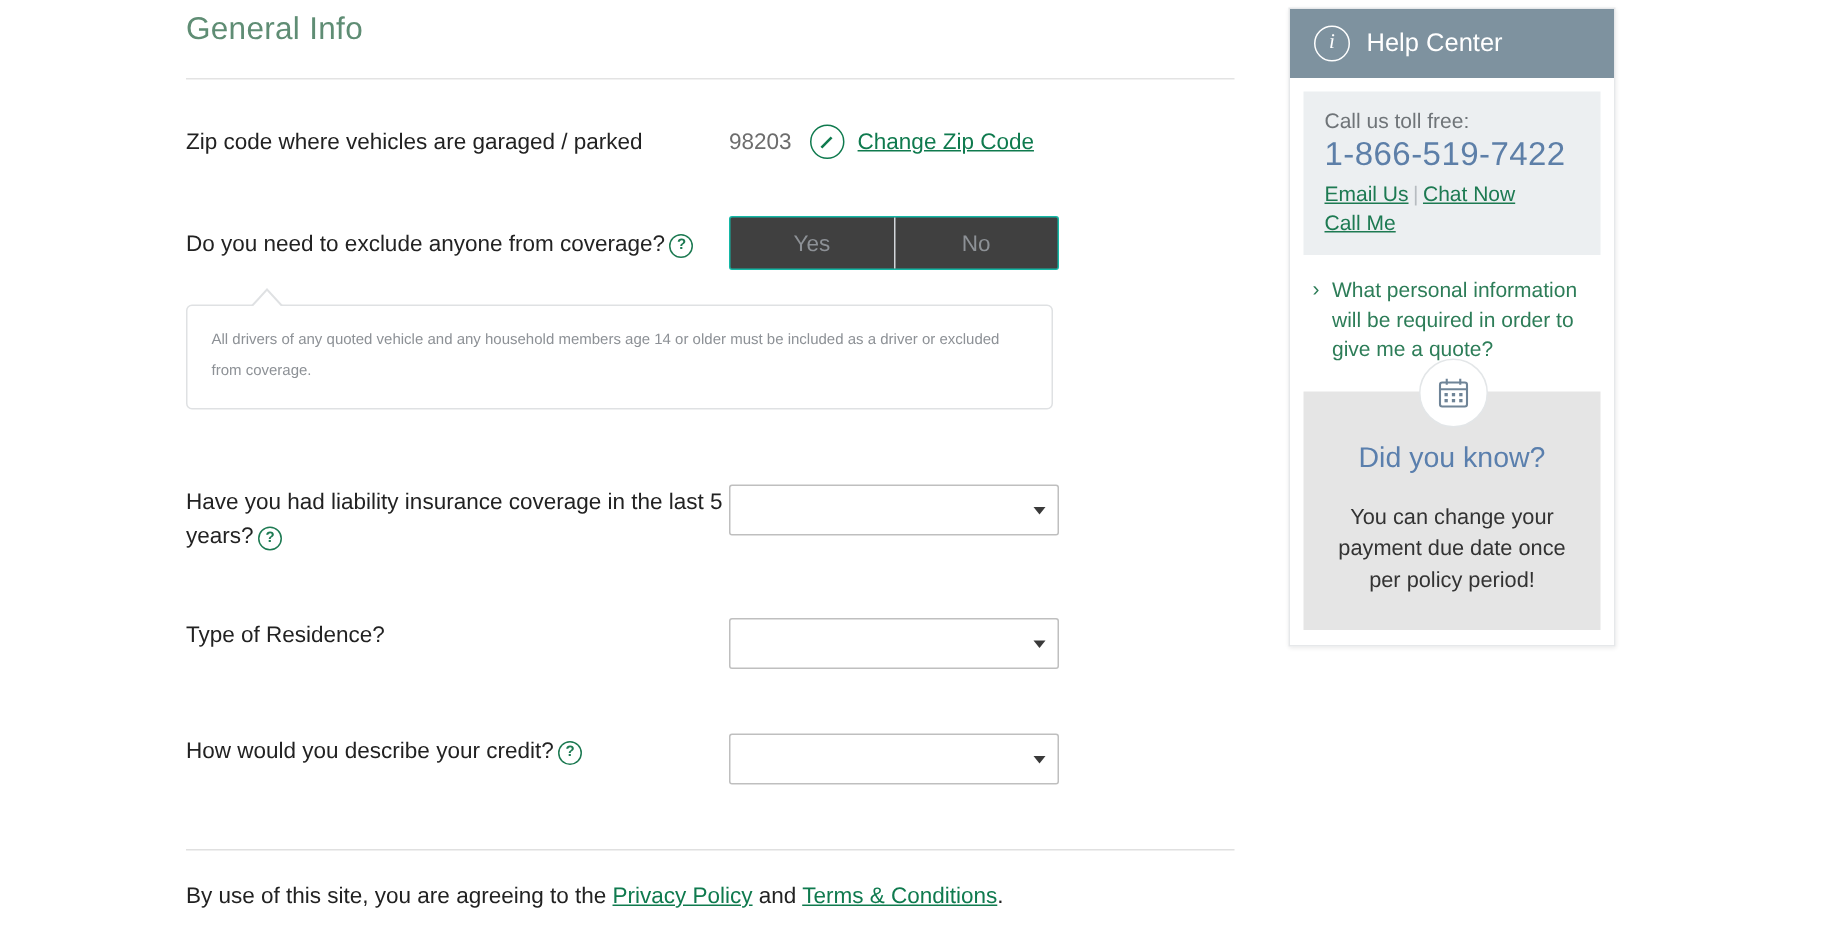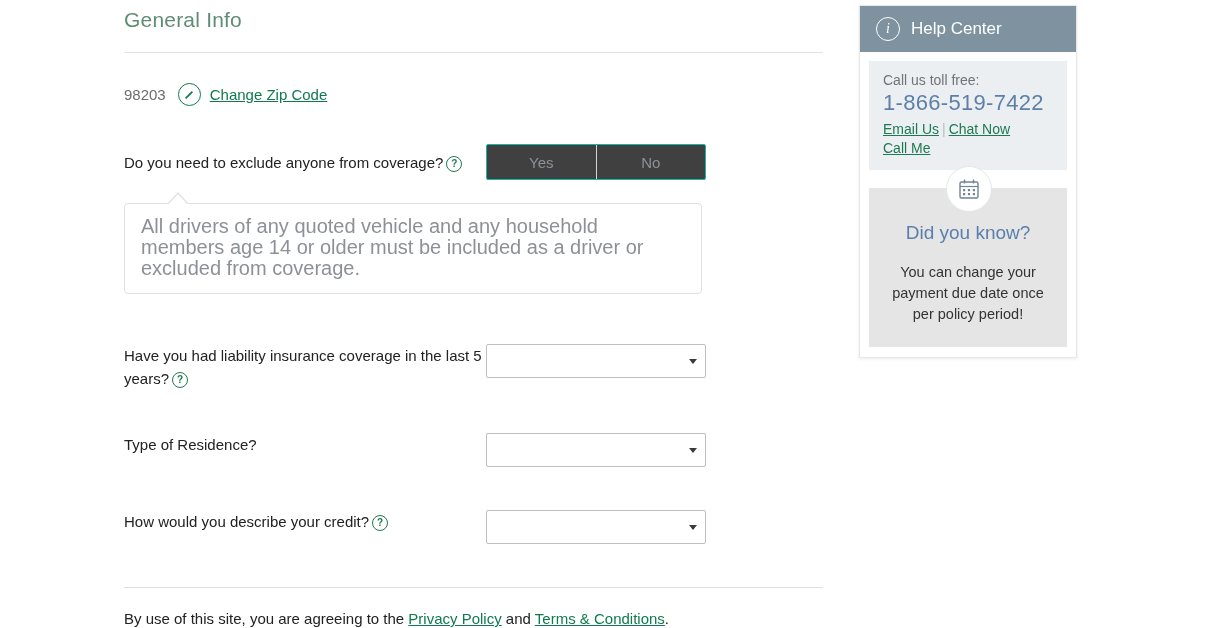--- a/index.html
+++ b/index.html
@@ -117,21 +117,21 @@
   .callout {
     position: relative;
     margin-top: 23px;
     width: 578px;
     border: 1px solid #dfe1e3;
     border-radius: 4px;
     background: #ffffff;
     padding: 12px 16px 14px 16px;
     box-sizing: border-box;
     color: #8d9196;
-    font-size: 20px;
+    font-size: 10px;
     line-height: 21px;
   }
   .callout:before,
   .callout:after {
     content: "";
     position: absolute;
     left: 42px;
     width: 0; height: 0;
     border-left: 11px solid transparent;
     border-right: 11px solid transparent;
@@ -307,20 +307,21 @@
 </style>
 </head>
 <body>
 
 <div class="form-col">
 
   <h1 class="section-title">General Info</h1>
   <div class="rule"></div>
 
   <div class="zip-row">
+    <div class="zip-label">Zip code where vehicles are garaged / parked</div>
     <div class="zip-value">98203</div>
     <span class="edit-icon">
       <svg width="12" height="12" viewBox="0 0 12 12">
         <line x1="2.6" y1="9.4" x2="9.4" y2="2.6" stroke="#0f7a4e" stroke-width="1.7"></line>
       </svg>
     </span>
     <a class="link">Change Zip Code</a>
   </div>
 
   <div class="exclude-row">
@@ -379,20 +380,21 @@
   <div class="contact-box">
     <div class="toll-free">Call us toll free:</div>
     <div class="phone">1-866-519-7422</div>
     <div class="contact-links">
       <a>Email Us</a><span class="pipe">|</span><a>Chat Now</a><br>
       <a>Call Me</a>
     </div>
   </div>
 
   <ul class="faq-list">
+    <li class="faq-item">What personal information will be required in order to give me a quote?</li>
   </ul>
 
   <div class="dyk-wrap">
     <div class="cal-icon">
       <svg width="24" height="24" viewBox="0 0 24 24">
         <rect x="3" y="5" width="18" height="16" rx="1.5" fill="none" stroke="#6f8497" stroke-width="1.4"></rect>
         <line x1="3" y1="9.5" x2="21" y2="9.5" stroke="#6f8497" stroke-width="1.2"></line>
         <line x1="7.5" y1="2.5" x2="7.5" y2="6.5" stroke="#6f8497" stroke-width="1.4"></line>
         <line x1="16.5" y1="2.5" x2="16.5" y2="6.5" stroke="#6f8497" stroke-width="1.4"></line>
         <rect x="6" y="12" width="2.2" height="2.2" fill="#6f8497"></rect>

